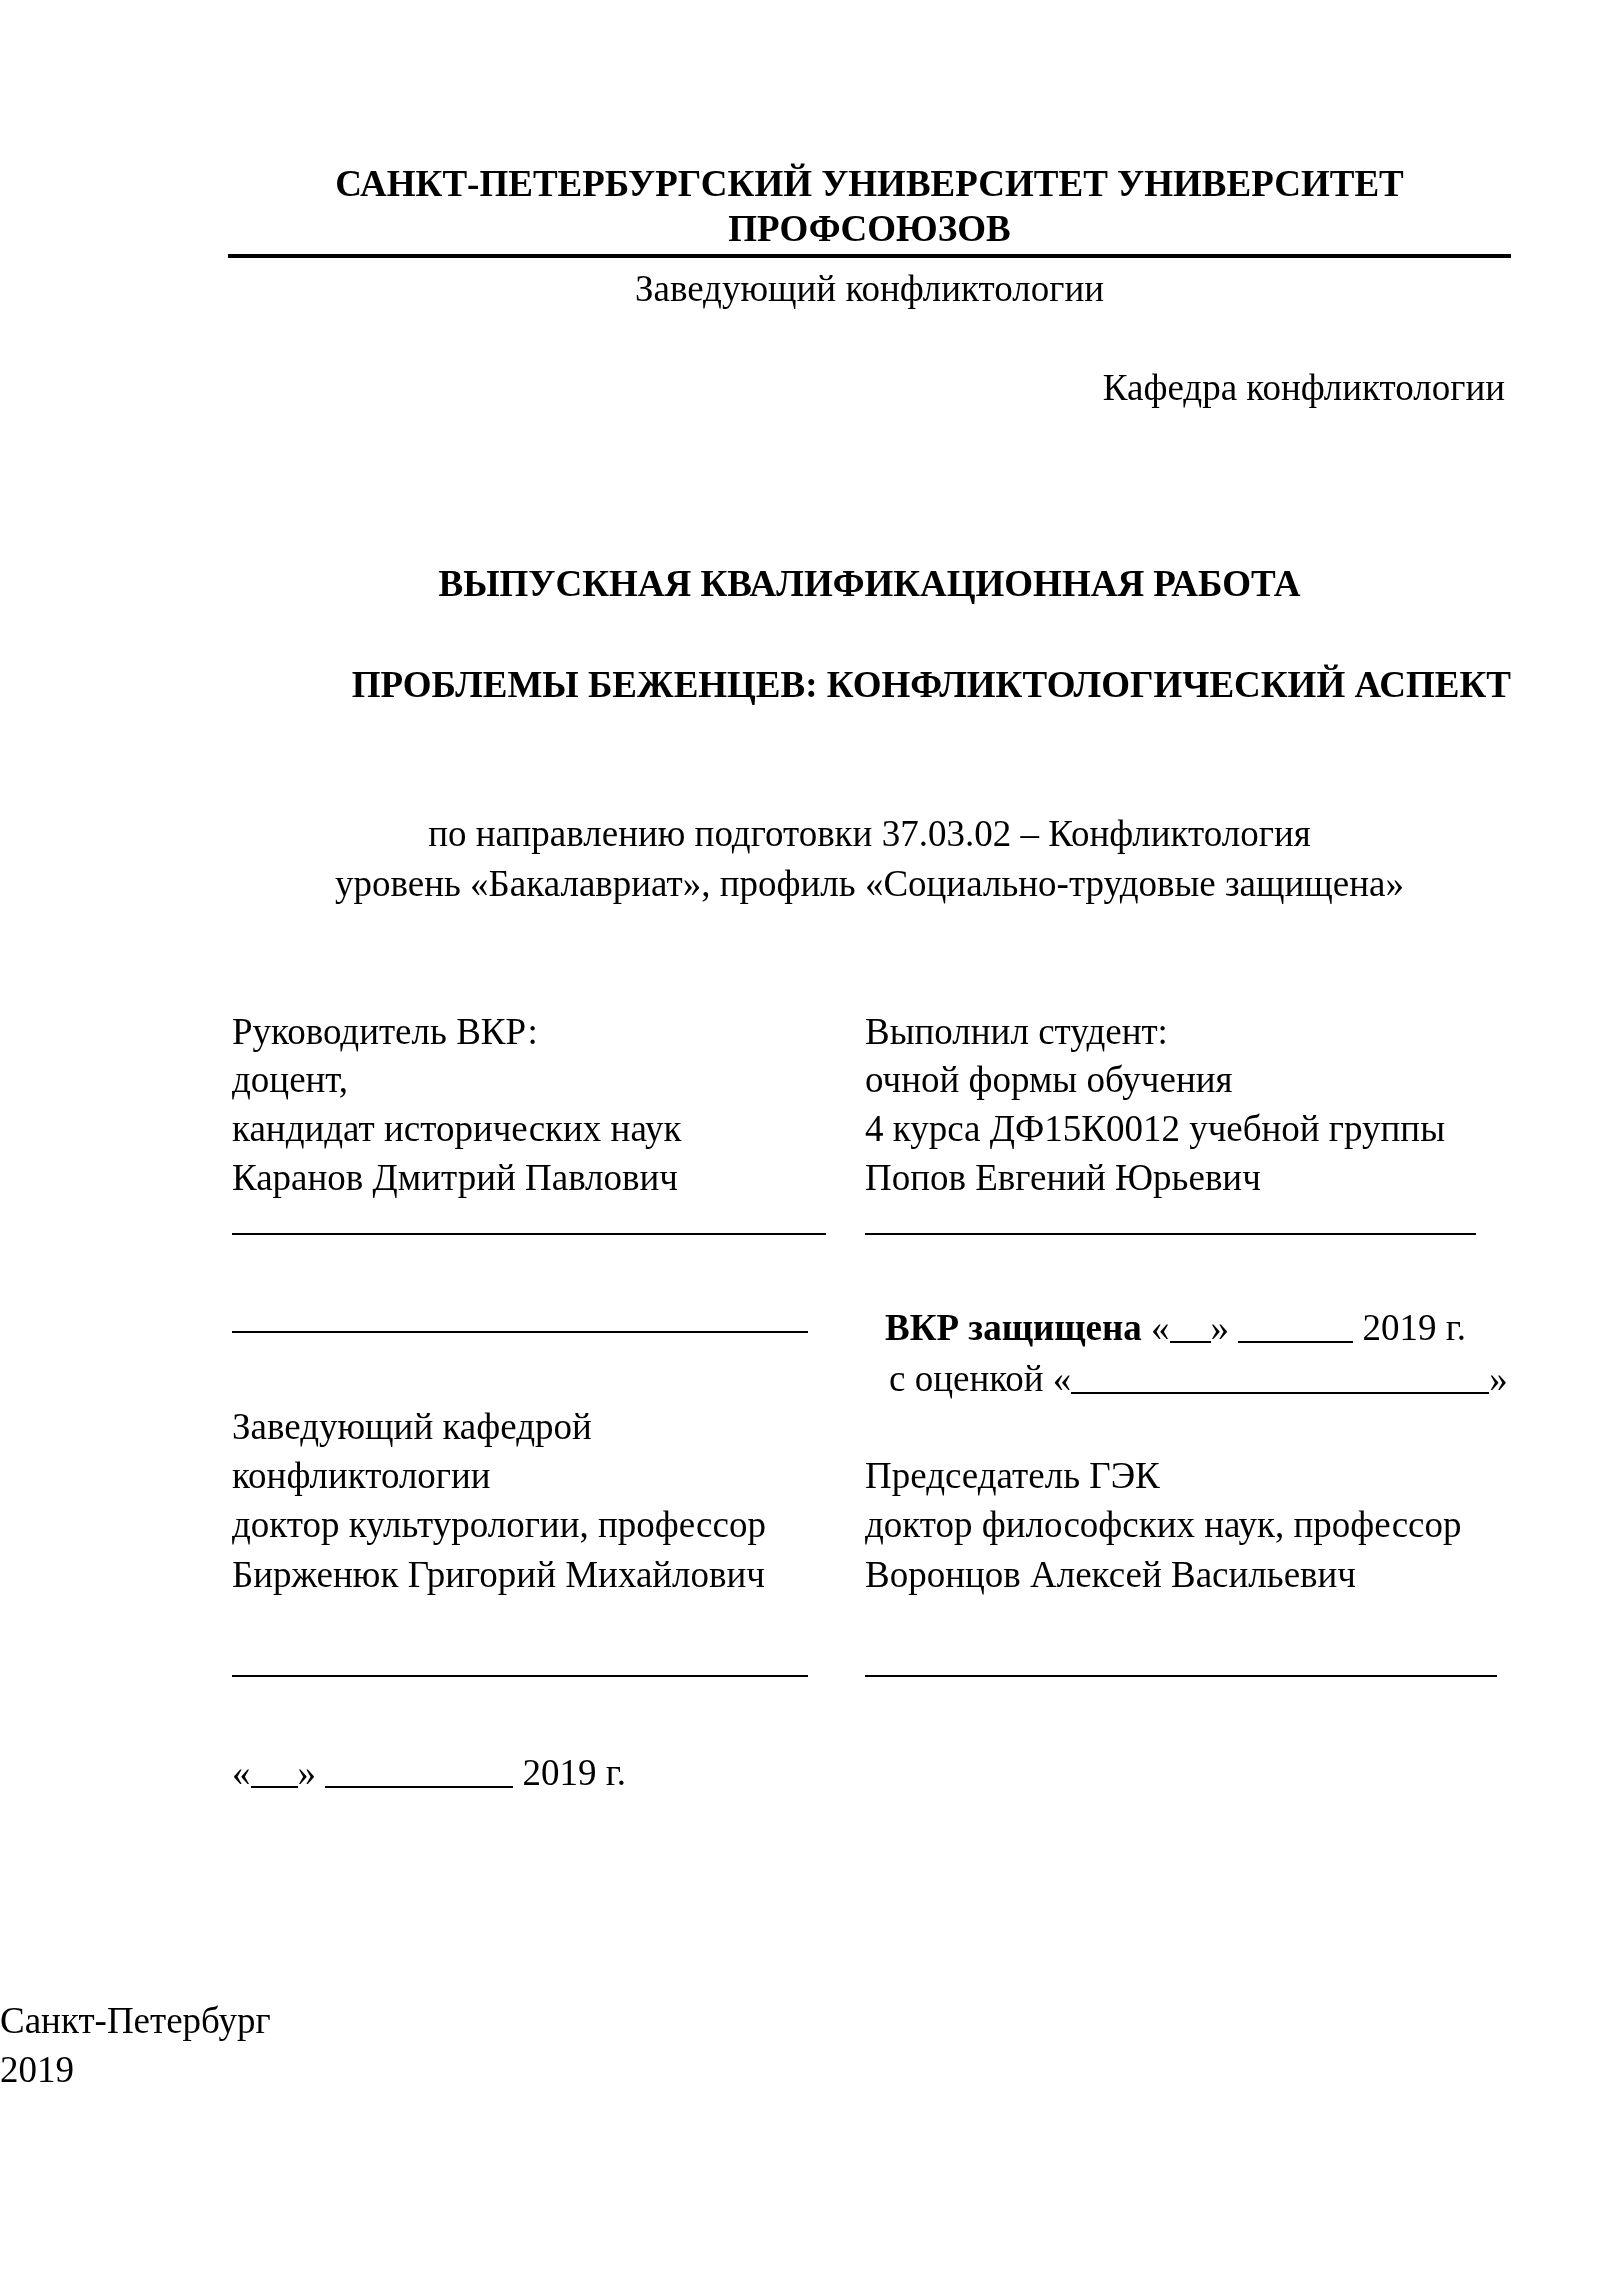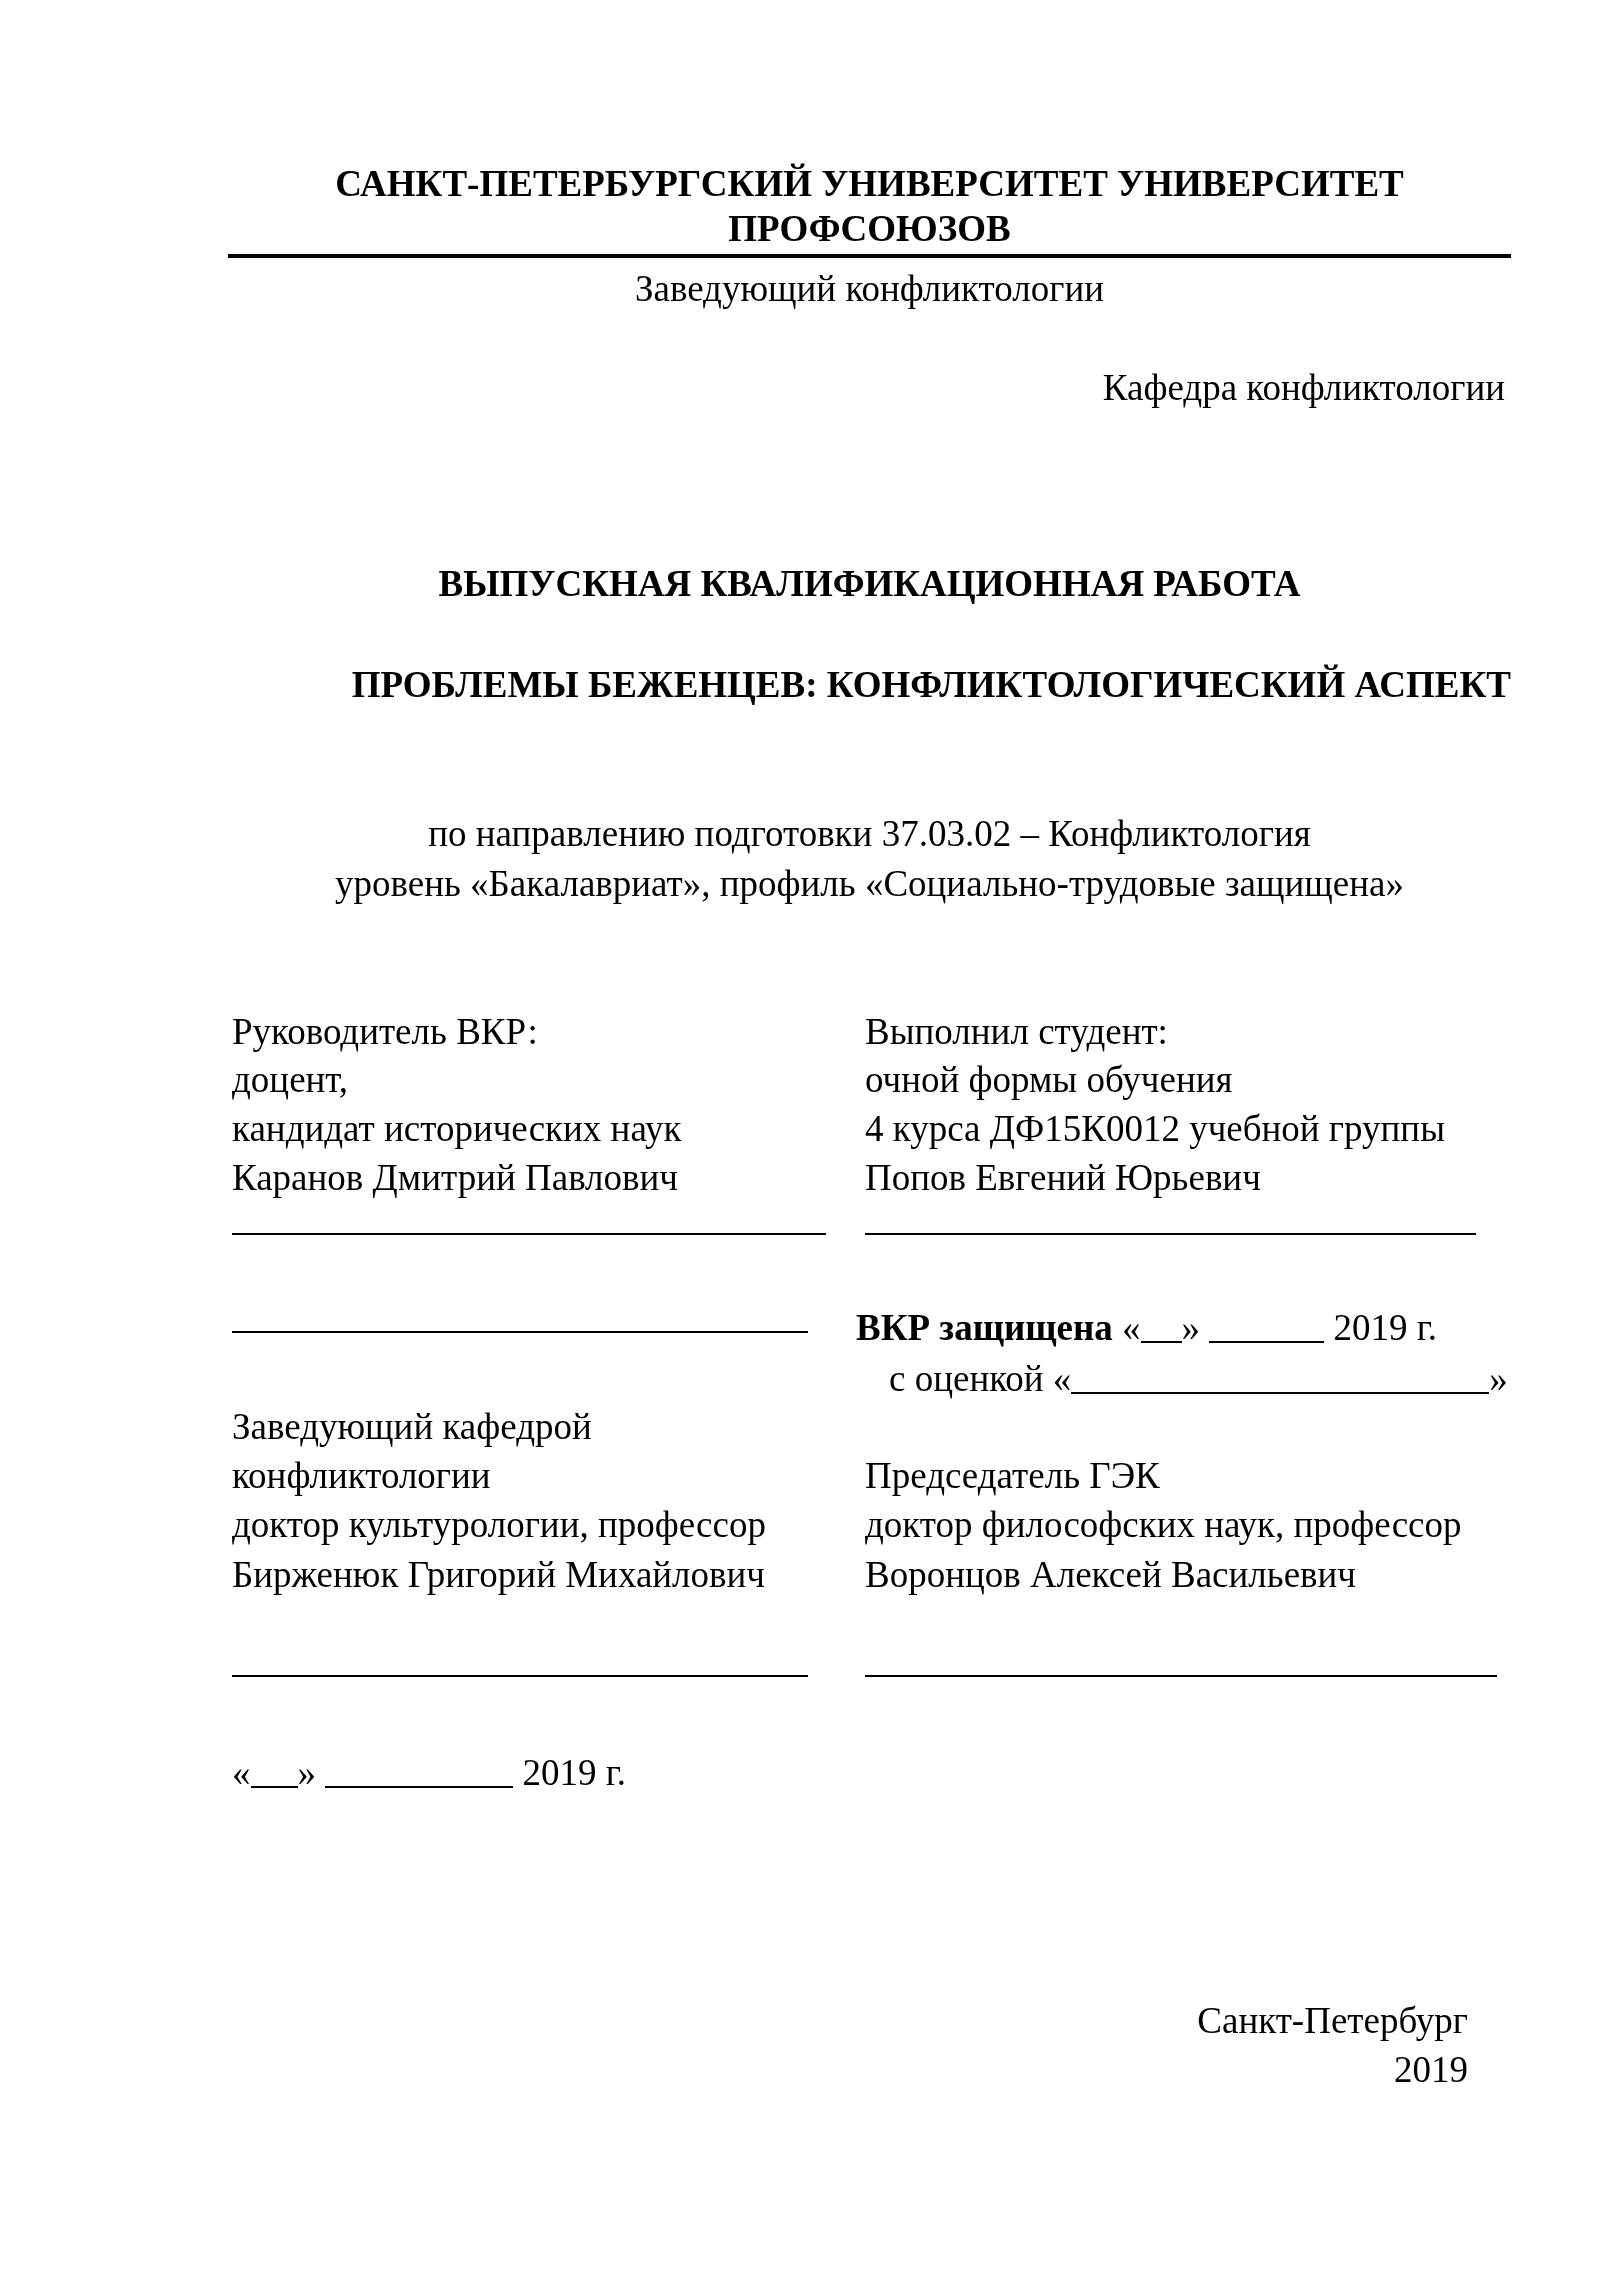--- a/index.html
+++ b/index.html
@@ -1,19 +1,19 @@
 <!DOCTYPE html>
 <html style="font-size:12.6px"><head>
 <meta charset="utf-8">
 <style>
   html, body { margin:0; padding:0; background:#ffffff; }
   body { width:1623px; height:2295px; position:relative; overflow:hidden;
          font-family:"Liberation Serif", "DejaVu Serif", serif; color:#000; }
   .ln { position:absolute; font-size:37px; line-height:44px; white-space:nowrap; }
-  .center { left:0; width:1468px; text-align:right; }
+  .center { left:0; width:1468px; text-align:left; }
   .bold { font-weight:bold; }
   .uni { left:228px; width:1283px; text-align:center; font-weight:bold; font-size:37px; }
   .rule { position:absolute; left:228px; width:1283px; top:254px; height:3.9px; background:#000; }
   .sig { position:absolute; height:2.4px; background:#000; }
   .blank { display:inline-block; border-bottom:2.4px solid #000; height:31px; vertical-align:baseline; position:relative; top:3.1px; }
 </style>
 </head>
 <body>
 
 <div class="ln uni" style="top:162px;">САНКТ-ПЕТЕРБУРГСКИЙ УНИВЕРСИТЕТ УНИВЕРСИТЕТ</div>
@@ -35,21 +35,21 @@
 <div class="sig" style="top:1233px; left:232px; width:594px;"></div>
 
 <div class="ln" style="top:1010px; left:865px;">Выполнил студент:</div>
 <div class="ln" style="top:1058px; left:865px;">очной формы обучения</div>
 <div class="ln" style="top:1107px; left:865px;">4 курса ДФ15К0012 учебной группы</div>
 <div class="ln" style="top:1156px; left:865px;">Попов Евгений Юрьевич</div>
 <div class="sig" style="top:1233px; left:865px; width:611px;"></div>
 
 <div class="sig" style="top:1331px; left:232px; width:576px;"></div>
 
-<div class="ln" style="top:1306px; left:856px;">
+<div class="ln" style="top:1306px; left:885px;">
   <span class="bold">ВКР защищена</span>
   <span>«</span><span class="blank" style="width:41px;"></span><span>»</span>
   <span class="blank" style="width:115px;"></span>
   <span>2019 г.</span>
 </div>
 <div class="ln" style="top:1357px; left:865px;margin-left:24px;">
   <span>с оценкой «</span><span class="blank" style="width:418px;"></span><span>»</span>
 </div>
 
 <div class="ln" style="top:1405px; left:232px;">Заведующий кафедрой</div>

